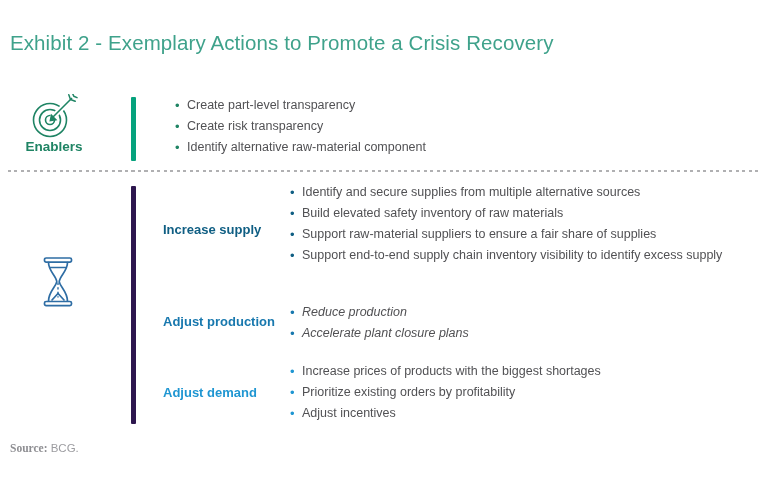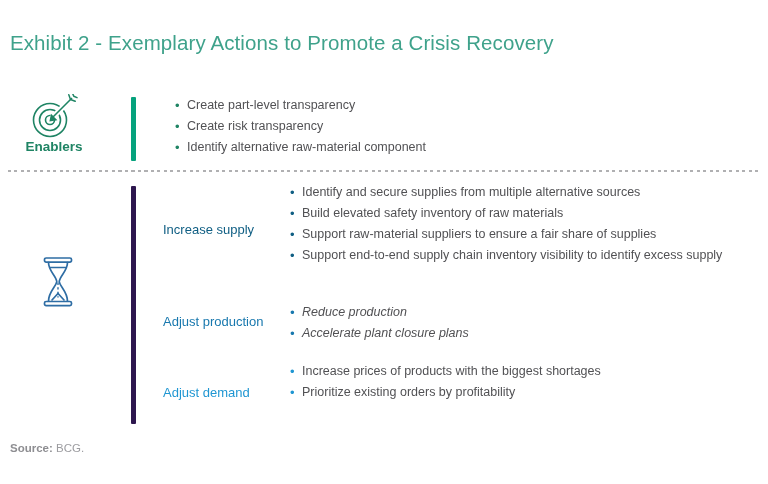--- a/index.html
+++ b/index.html
@@ -62,31 +62,31 @@
   ul.c-b2 li::before { color: #1878AE; }
   ul.c-b3 li::before { color: #1F96D2; }
   .enablers-list { left: 175px; top: 95px; }
   .supply-list { left: 290px; top: 182px; }
   .production-list { left: 290px; top: 302px; font-style: italic; }
   .demand-list { left: 290px; top: 361px; }
   
   .group-label {
     position: absolute;
     left: 163px;
-    font-weight: 400;
+    font-weight: 700;
     font-size: 13px;
     white-space: nowrap;
     text-align: center;
   }
   .g1 { top: 222px; color: #0F5E83; }
   .g2 { top: 314px; color: #1878AE; }
   .g3 { top: 385px; color: #1F96D2; }
   
   .source { position: absolute; left: 10px; top: 442px; font-size: 11.5px; color: #9C9CA0; }
-  .source .src-label { font-weight: 700; color: #8E8E92; }
+  .source .src-label { font-weight: 700; color: #8E8E92; font-family: Liberation Serif, serif; }
 </style>
 </head>
 <body>
 
 <div class="canvas">
 
   <div class="title">Exhibit 2 - Exemplary Actions to Promote a Crisis Recovery</div>
 
   <svg class="side-icon" style="left:29px; top:94px;" width="52" height="46" viewBox="0 0 52 46">
     <g fill="none" stroke="#1F8464" stroke-width="1.6">
@@ -136,20 +136,21 @@
   <div class="group-label g2">Adjust production</div>
   <ul class="blist c-b2 production-list">
     <li>Reduce production</li>
     <li>Accelerate plant closure plans</li>
   </ul>
 
   <div class="group-label g3">Adjust demand</div>
   <ul class="blist c-b3 demand-list">
     <li>Increase prices of products with the biggest shortages</li>
     <li>Prioritize existing orders by profitability</li>
+    <li>Adjust incentives</li>
   </ul>
 
   <div class="source">
     <span class="src-label">Source:</span>
     <span>BCG.</span>
   </div>
 
 </div>
 
 </body></html>

